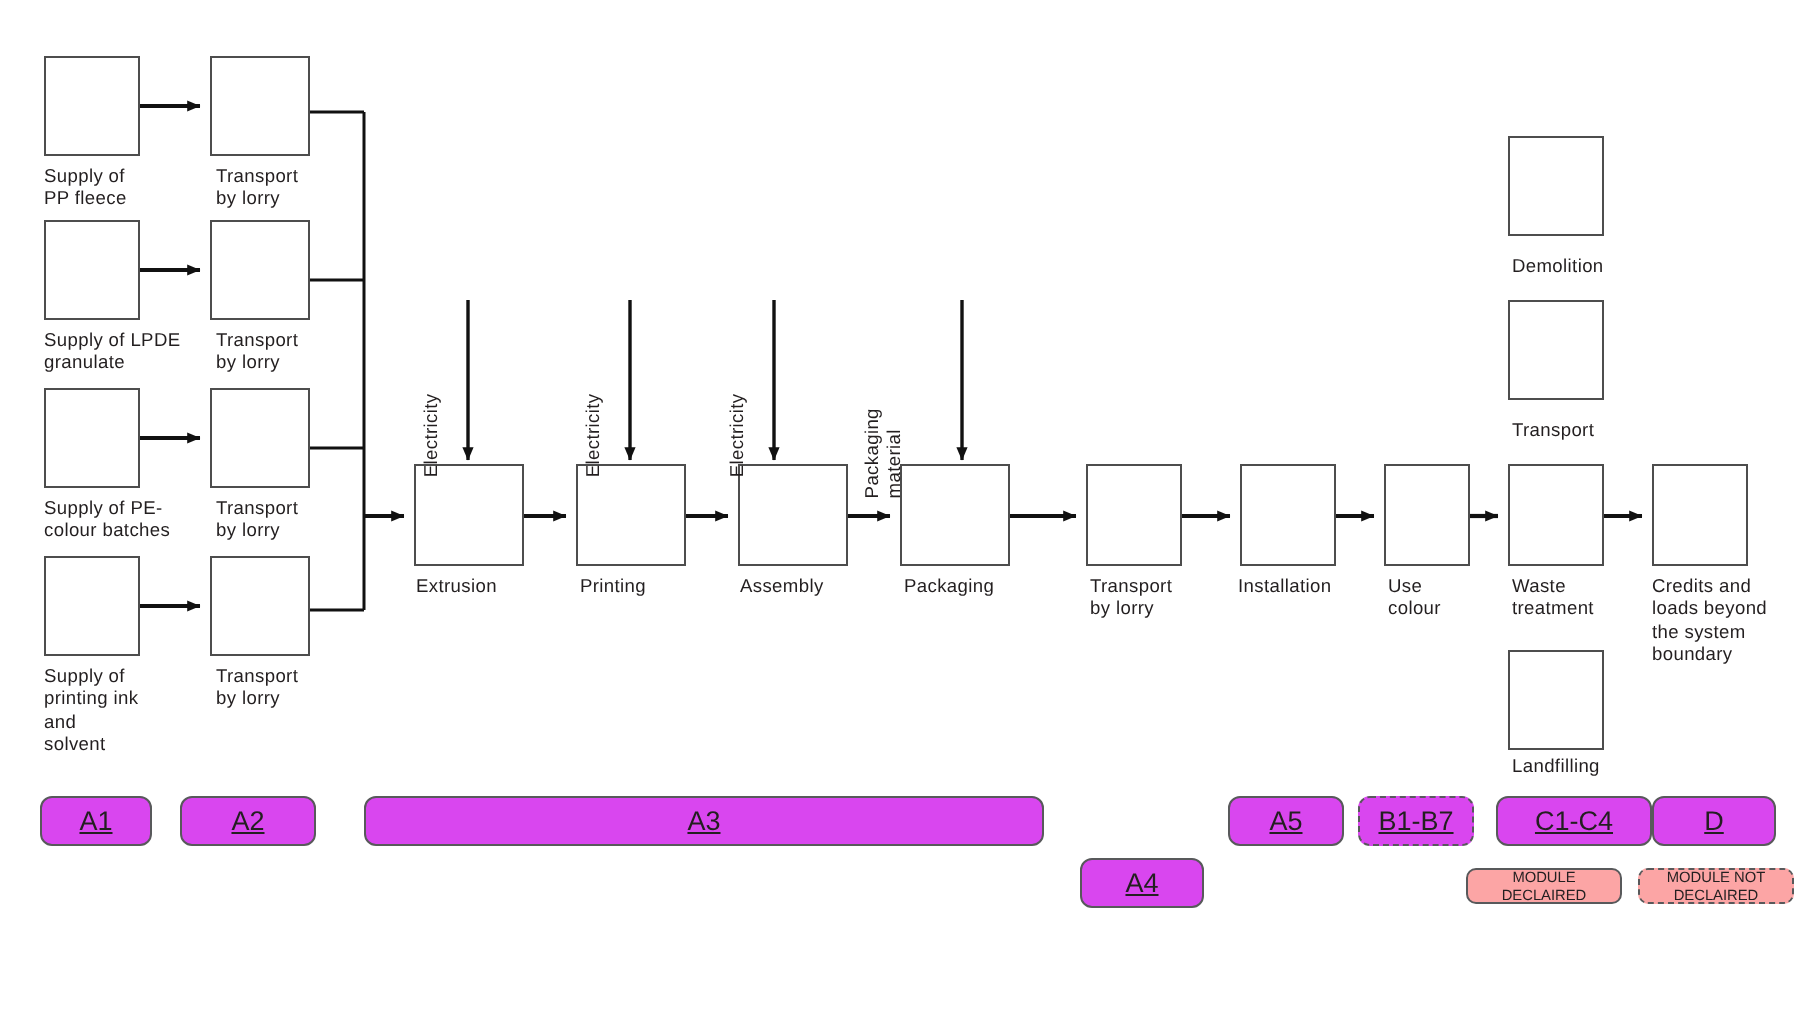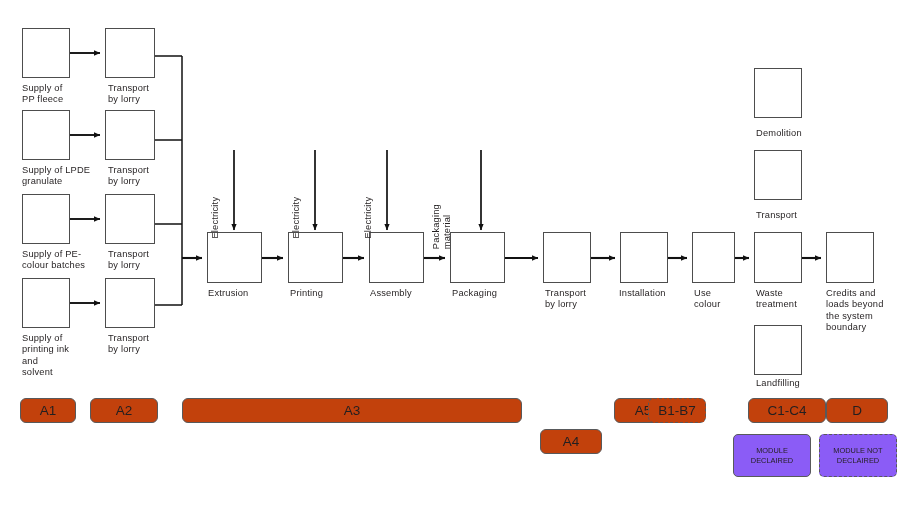--- a/index.html
+++ b/index.html
@@ -43,34 +43,35 @@
     white-space:pre-line;
     letter-spacing:0.02em;
   }
 
   
   .mod{
     position:absolute;
     height:25px;
     border:1.2px solid #58595b;
     border-radius:6px;
-    background:#c2410c;
+    background:#d946ef;
     display:flex;align-items:center;justify-content:center;
     font-size:13.5px;
     color:#231f20;
     box-sizing:border-box;
+    text-decoration:underline;
   }
   .mod.dashed{border-style:dashed;}
 
   .legend{
     position:absolute;
-    height:43px;
+    height:18px;
     border:1.1px solid #58595b;
     border-radius:5px;
-    background:#8b5cf6;
+    background:#fca5a5;
     display:flex;align-items:center;justify-content:center;
     text-align:center;
     font-size:7.4px;
     line-height:9.4px;
     color:#231f20;
     white-space:pre-line;
     box-sizing:border-box;
   }
   .legend.dashed{border-style:dashed;}
 </style>
@@ -208,21 +209,21 @@
   <div class="vlabel" style="left:302px;top:228px;width:80px;">Electricity</div>
   <div class="vlabel" style="left:374px;top:228px;width:80px;">Electricity</div>
   <div class="vlabel" style="left:452px;top:228px;width:80px;">Packaging
 material</div>
 
   <div class="mod" style="left:20px;top:398px;width:56px;">A1</div>
   <div class="mod" style="left:90px;top:398px;width:68px;">A2</div>
   <div class="mod" style="left:182px;top:398px;width:340px;">A3</div>
   <div class="mod" style="left:540px;top:398px;width:62px;margin-top:31px;">A4</div>
   <div class="mod" style="left:614px;top:398px;width:58px;">A5</div>
-  <div class="mod dashed" style="left:648px;top:398px;width:58px;">B1-B7</div>
+  <div class="mod dashed" style="left:679px;top:398px;width:58px;">B1-B7</div>
   <div class="mod" style="left:748px;top:398px;width:78px;">C1-C4</div>
   <div class="mod" style="left:826px;top:398px;width:62px;">D</div>
 
   <div class="legend" style="left:733px;top:434px;width:78px;">MODULE
 DECLAIRED</div>
   <div class="legend dashed" style="left:819px;top:434px;width:78px;">MODULE NOT
 DECLAIRED</div>
 
 </div>
 

